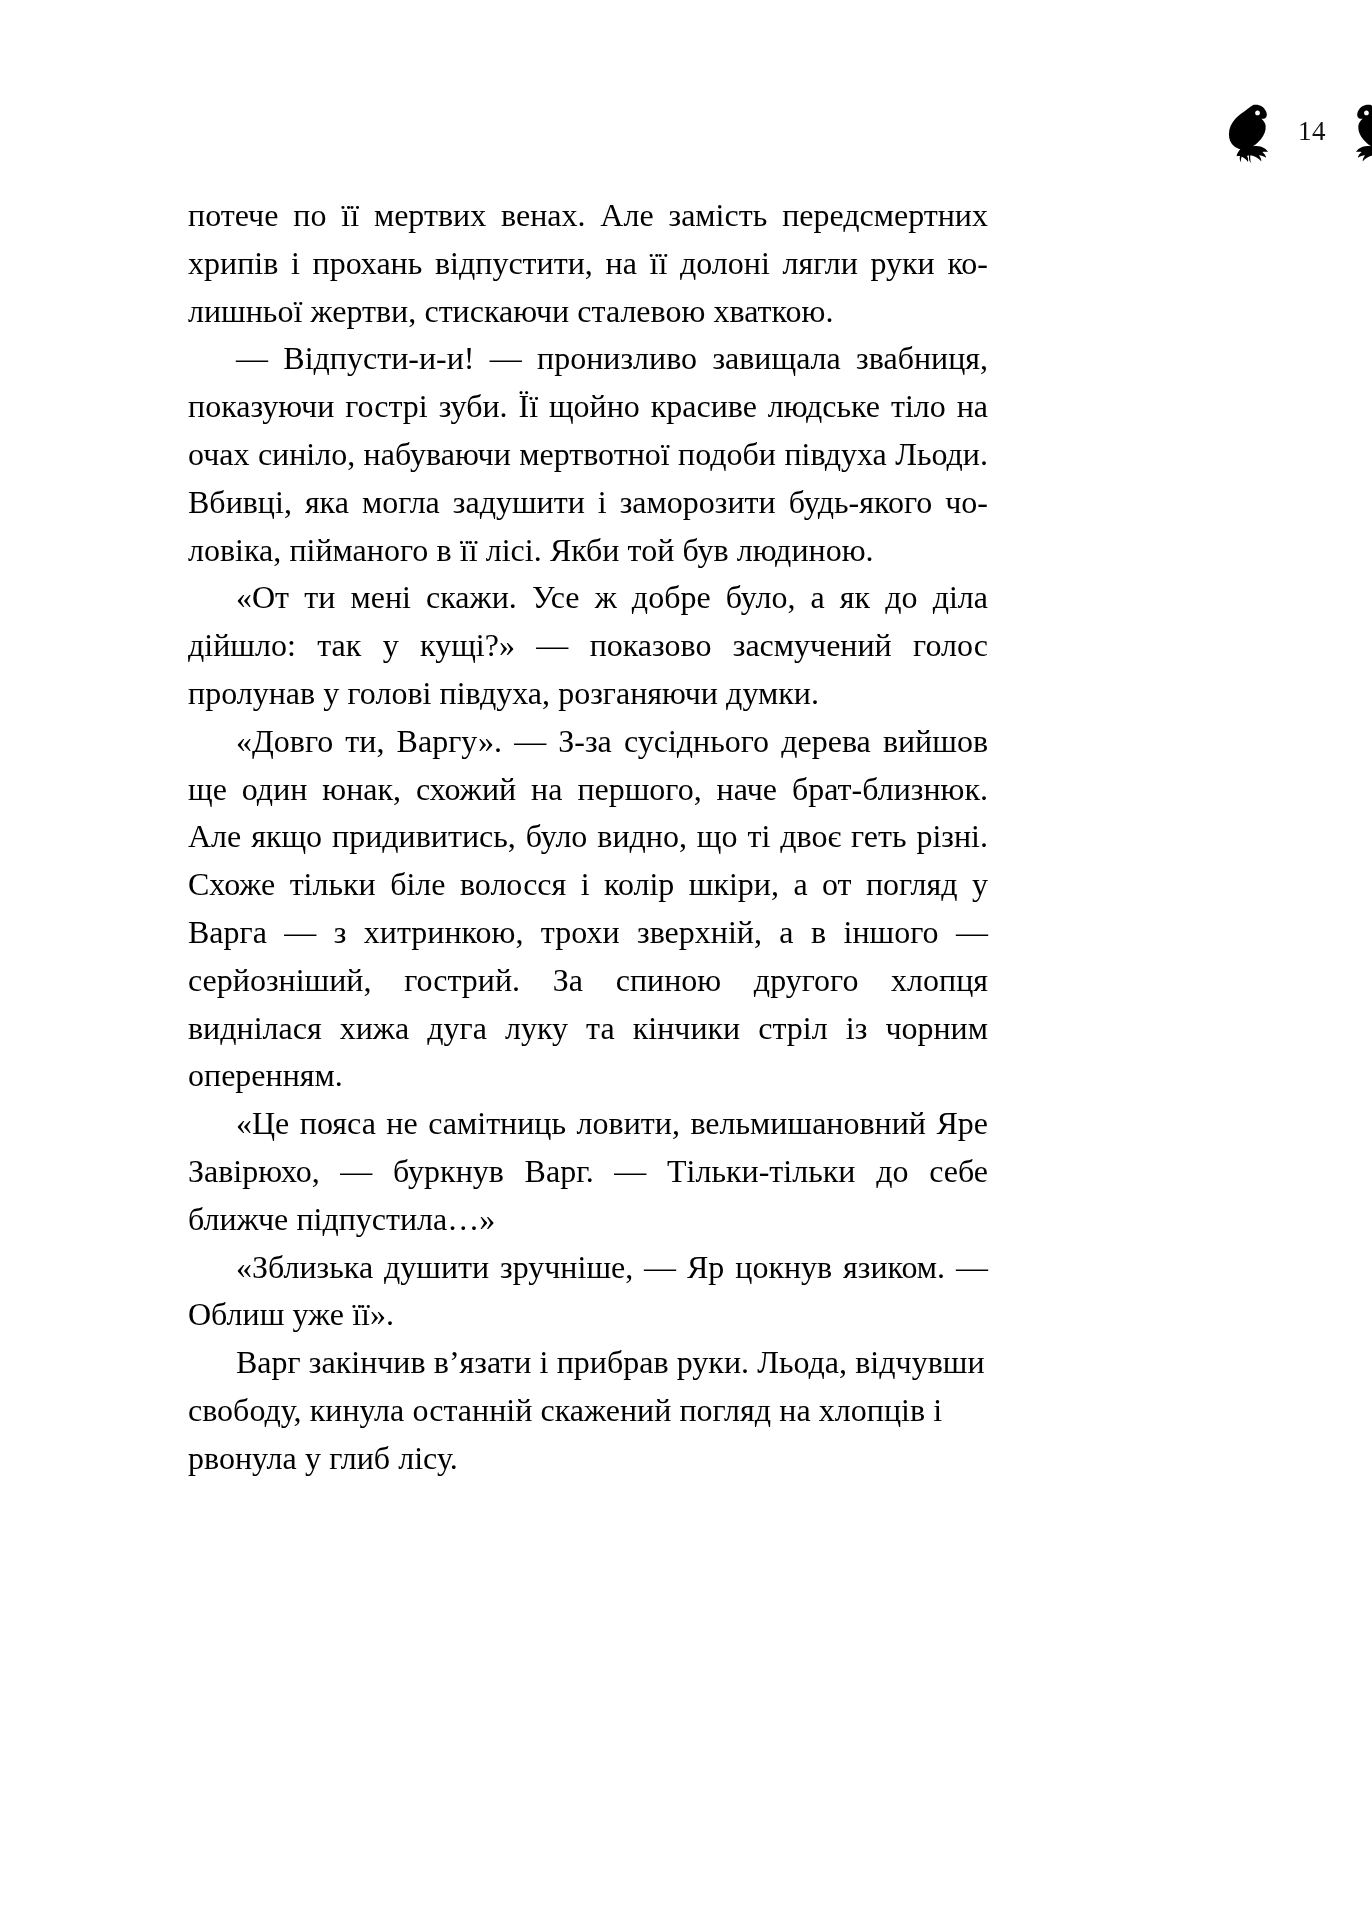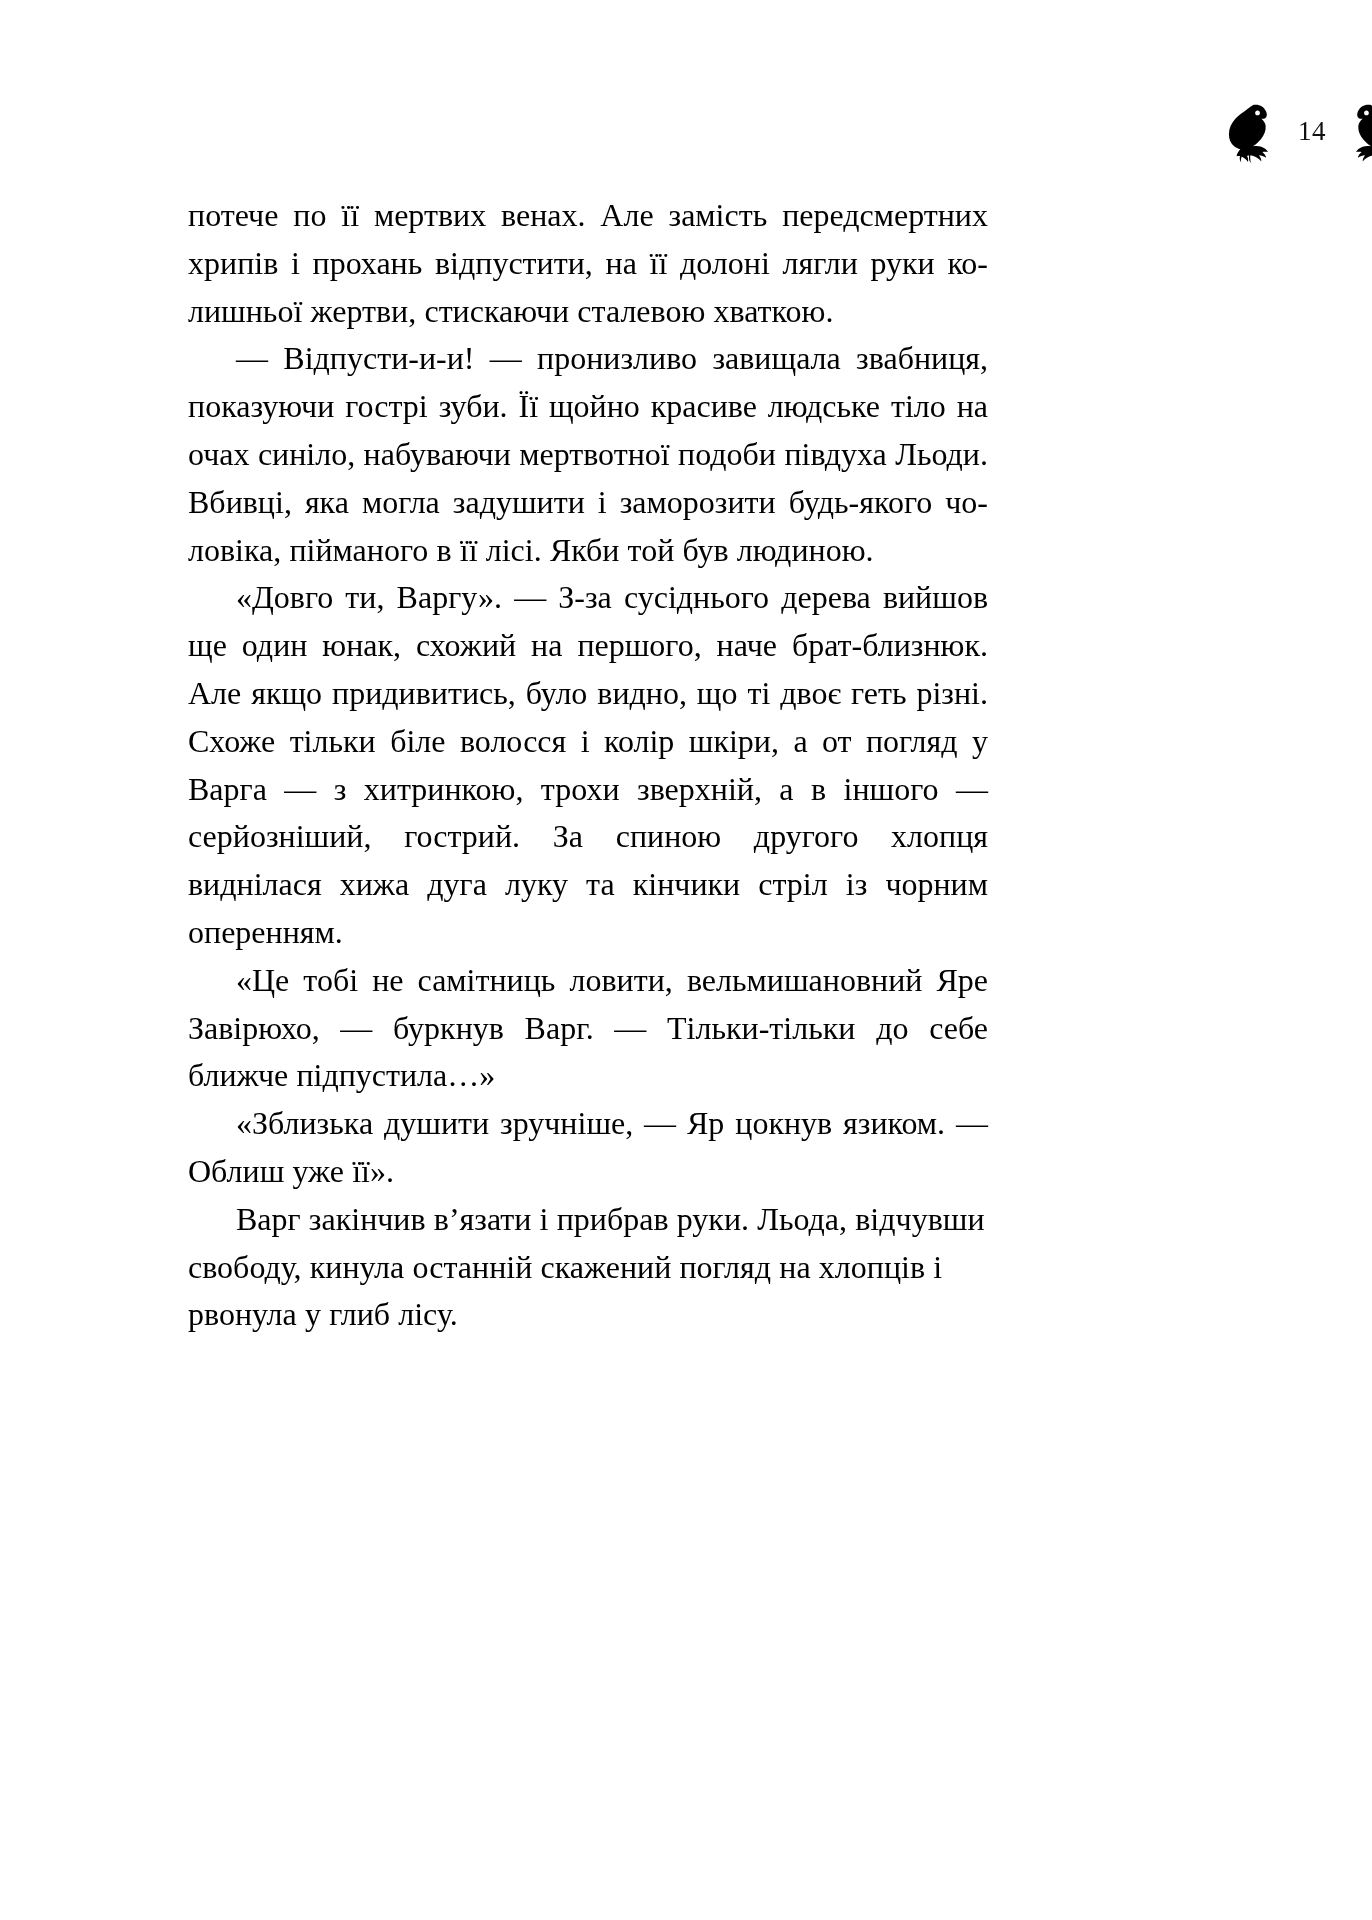--- a/index.html
+++ b/index.html
@@ -127,19 +127,20 @@
         <path fill="#000000" d="M56,102 C55,109 54,116 55,123 C55,126 56,128 57,130
                  C54,128 52,124 52,119 C52,113 53,107 55,101 Z"></path>
       </svg>
     </span>
 
   </div>
 
   <div class="textblock">
     <p class="para no-indent">потече по її мертвих венах. Але замість передсмертних хрипів і прохань відпустити, на її долоні лягли руки ко­лишньої жертви, стискаючи сталевою хваткою.</p>
     <p class="para">— Відпусти-и-и! — пронизливо завищала звабниця, показуючи гострі зуби. Її щойно красиве людське тіло на очах синіло, набуваючи мертвотної подоби півдуха Льоди. Вбивці, яка могла задушити і заморозити будь-якого чо­ловіка, пійманого в її лісі. Якби той був людиною.</p>
+    <p class="para">«От ти мені скажи. Усе ж добре було, а як до діла дійшло: так у кущі?» — показово засмучений голос пролунав у го­лові півдуха, розганяючи думки.</p>
     <p class="para">«Довго ти, Варгу». — З-за сусіднього дерева вийшов ще один юнак, схожий на першого, наче брат-близнюк. Але якщо придивитись, було видно, що ті двоє геть різні. Схо­же тільки біле волосся і колір шкіри, а от погляд у Варга — з хитринкою, трохи зверхній, а в іншого — серйозніший, гострий. За спиною другого хлопця виднілася хижа дуга луку та кінчики стріл із чорним оперенням.</p>
-    <p class="para">«Це тобі не самітниць ловити, вельмишановний Яре За­вірюхо, — буркнув Варг. — Тільки-тільки до себе ближче підпустила…»</p>
+    <p class="para">«Це пояса не самітниць ловити, вельмишановний Яре За­вірюхо, — буркнув Варг. — Тільки-тільки до себе ближче підпустила…»</p>
     <p class="para">«Зблизька душити зручніше, — Яр цокнув язиком. — Облиш уже її».</p>
     <p class="para last-left">Варг закінчив в’язати і прибрав руки. Льода, відчувши свободу, кинула останній скажений погляд на хлопців і рвонула у глиб лісу.</p>
   </div>
 
 </div>
 
 </body></html>

